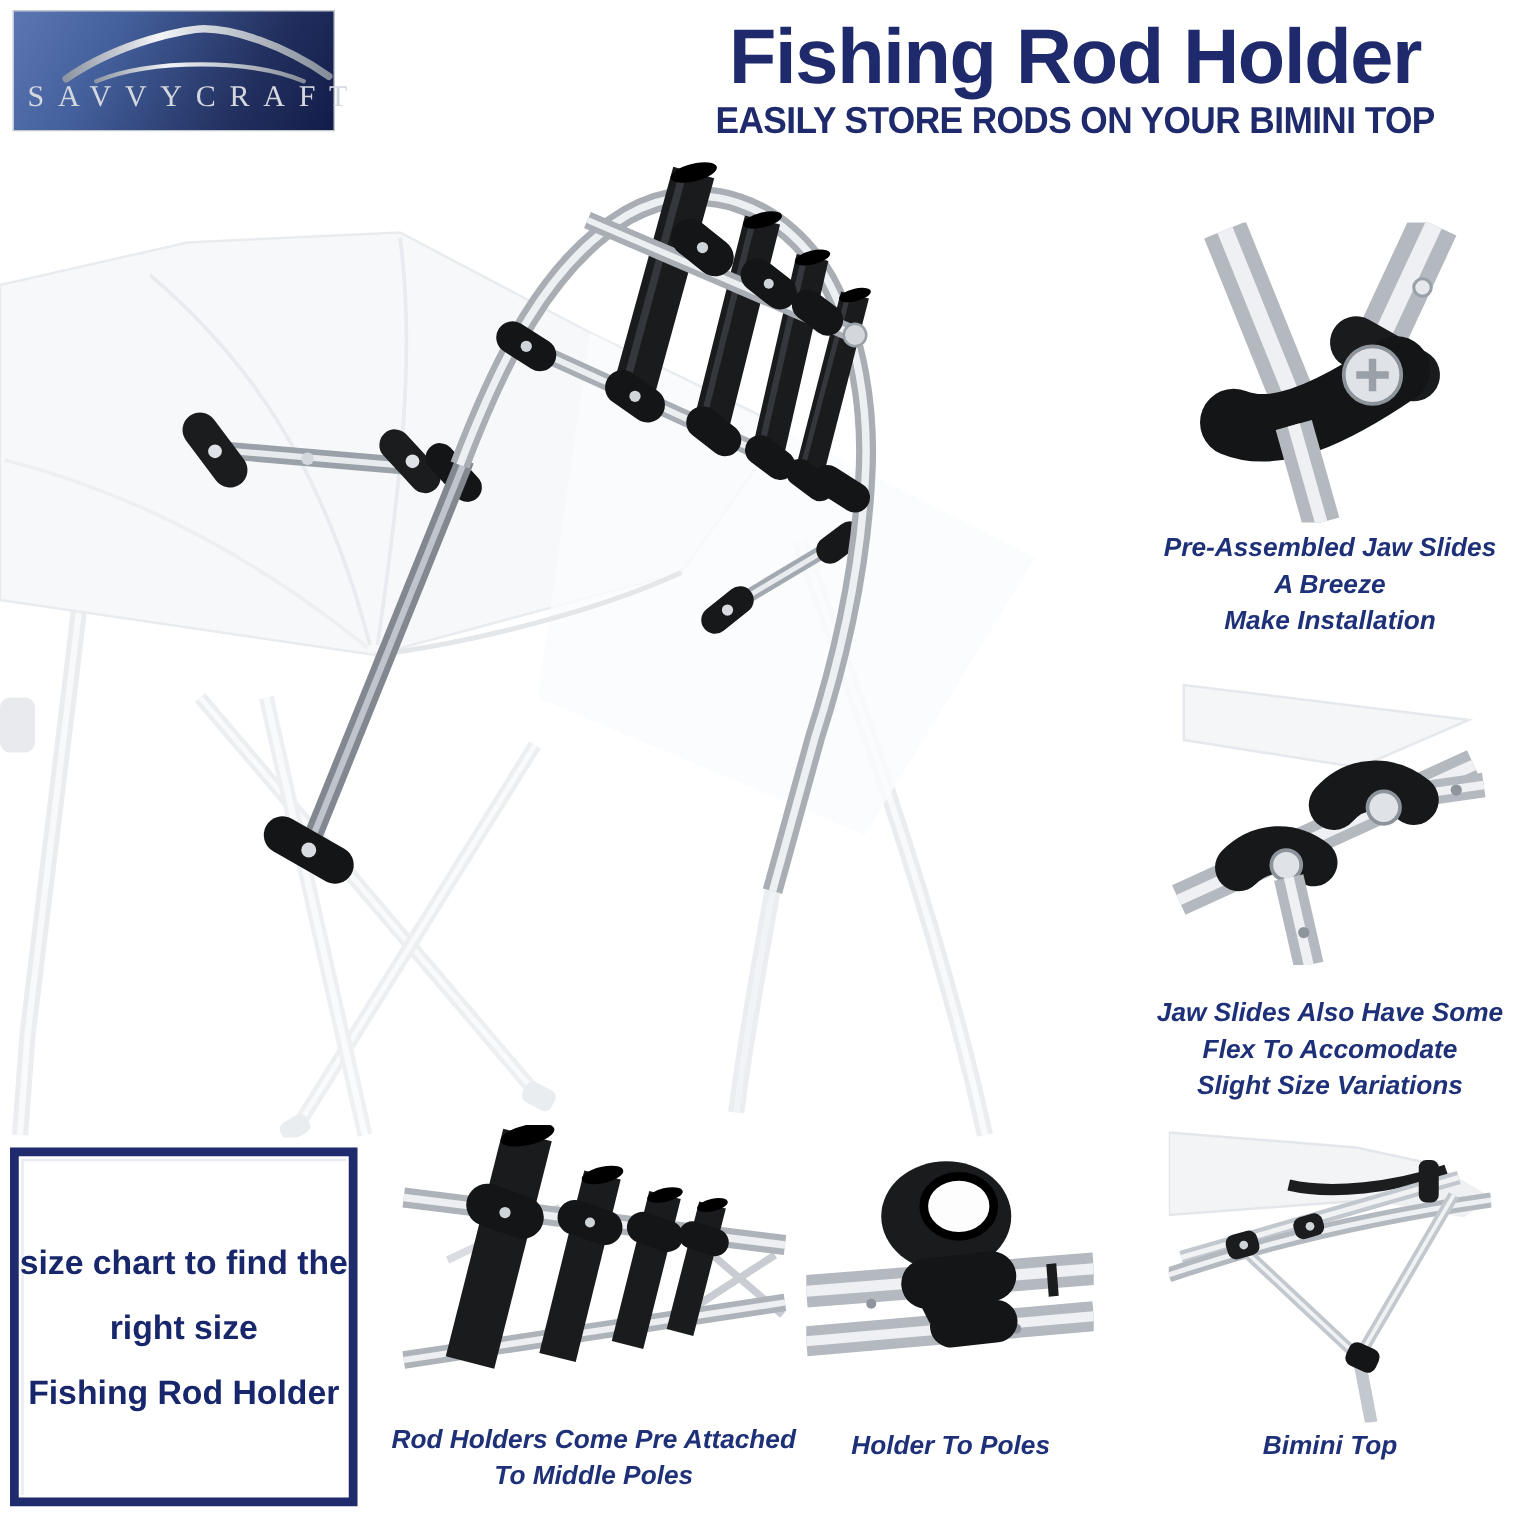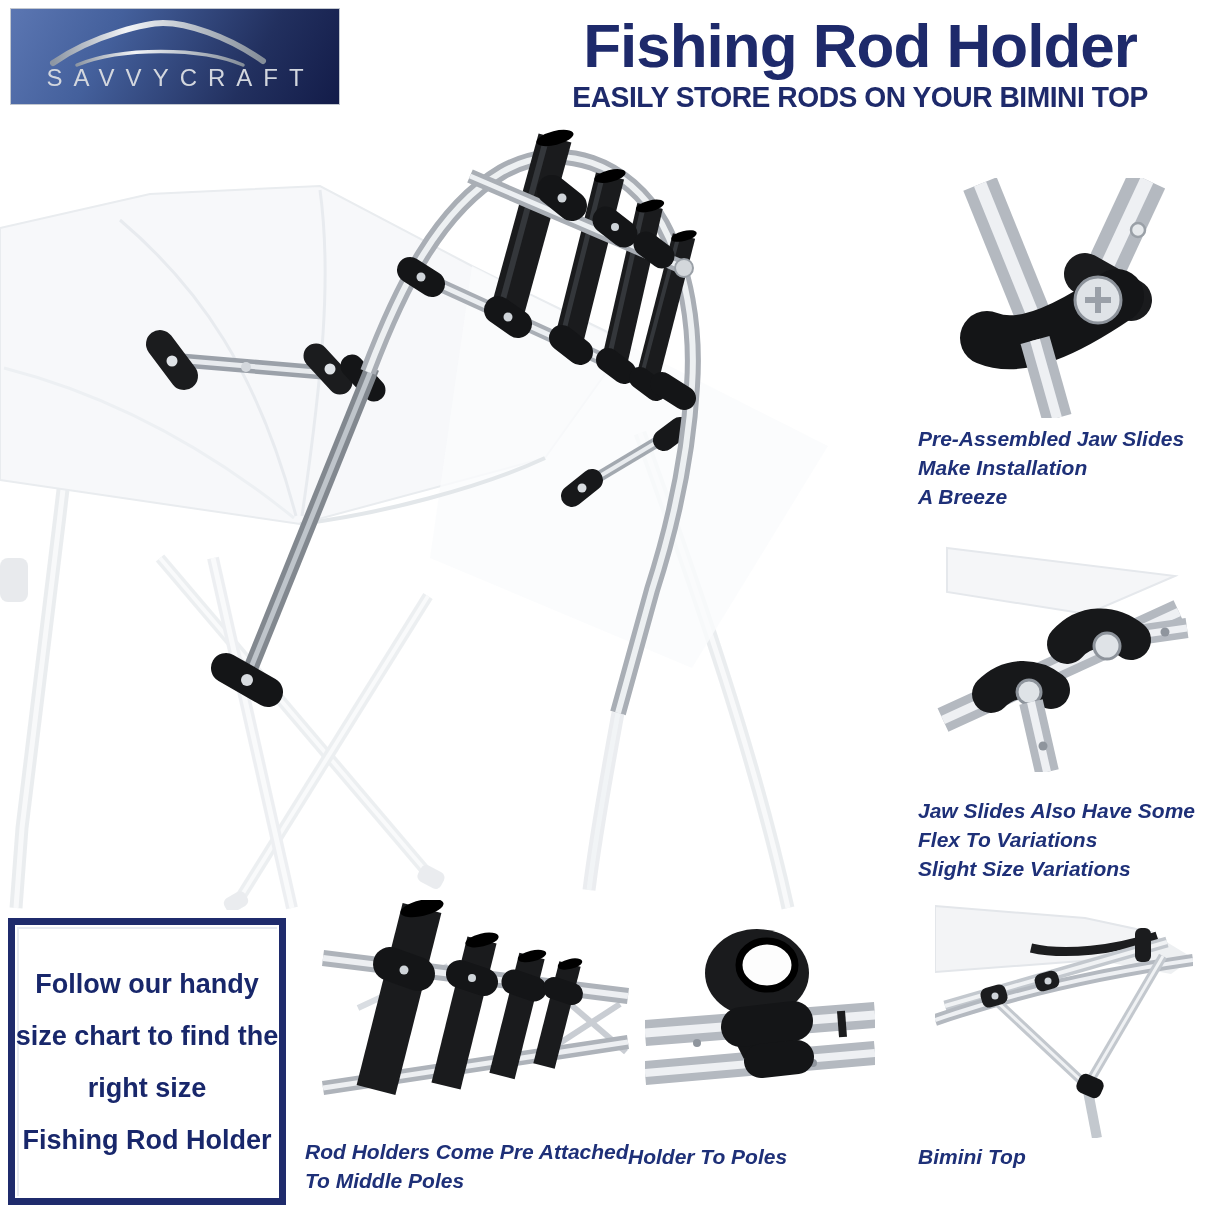--- a/index.html
+++ b/index.html
@@ -5,23 +5,24 @@
   * { margin:0; padding:0; box-sizing:border-box; }
   html,body { background:#ffffff; }
   body {
     width:1214px; height:1214px; position:relative; overflow:hidden;
     font-family:"Liberation Sans", sans-serif;
   }
   .abs { position:absolute; }
 
   
   .logo {
-    left:10px; top:8px; width:330px; height:97px;
+    left:10px; top:8px; width:258px; height:97px;
     background:linear-gradient(118deg,#5b76b2 0%, #44609c 30%, #22305f 72%, #131c49 100%);
     border:1px solid #c2c7cf;
+    font-family:Liberation Serif, serif;
   }
   .logo-arc { position:absolute; left:0; top:2px; }
   .logo-text {
     position:absolute; left:0; right:0; bottom:12px;
     text-align:center; color:#d3d7de; font-size:24px; font-weight:400;
     letter-spacing:11px; padding-left:11px; white-space:nowrap;
   }
 
   
   .header { left:515px; top:12px; width:690px; text-align:center; color:#1e2a6b; }
@@ -30,21 +31,21 @@
     white-space:nowrap;
   }
   .subtitle { margin-top:0; white-space:nowrap; }
   .subtitle > span {
     display:inline-block; transform:scaleX(0.94); transform-origin:center;
     font-size:30px; font-weight:bold; letter-spacing:-0.5px; color:#1e2a6b;
   }
 
   
   .caption {
-    text-align:left; font-style:italic; font-weight:bold;
+    text-align:center; font-style:italic; font-weight:bold;
     color:#1e3078; font-size:21px; line-height:1.38;
   }
   .photo { background:#ffffff; }
 
   
   .size-box {
     left:8px; top:918px; width:278px; height:287px;
     border:7px solid #1f2b6c;
     box-shadow:inset 0 0 0 2px #ffffff, inset 2px 2px 0 2px #e8ebf2;
     display:flex; flex-direction:column; justify-content:center;
@@ -191,42 +192,42 @@
   <circle cx="203" cy="52" r="7" fill="#e6e9ec" stroke="#9aa0a7" stroke-width="2.5"></circle>
   <path d="M150 96 L196 122" stroke="#1a1b1d" stroke-width="42" stroke-linecap="round" fill="none"></path>
   <path d="M52 160 C86 174 132 152 182 118" stroke="#141517" stroke-width="54" stroke-linecap="round" fill="none"></path>
   <circle cx="163" cy="122" r="23" fill="#dfe3e7" stroke="#8d939b" stroke-width="3"></circle>
   <path d="M150 122 L176 122 M163 109 L163 135" stroke="#9aa0a8" stroke-width="6"></path>
   <path d="M100 162 L122 240" stroke="#b4b9c0" stroke-width="30" fill="none"></path>
   <path d="M100 162 L122 240" stroke="#eef0f3" stroke-width="10" fill="none"></path>
 </svg>
 <div class="abs caption" style="left:918px;top:425px;width:292px;">
   <div>Pre-Assembled Jaw Slides</div>
+  <div>A Breeze</div>
   <div>Make Installation</div>
-  <div>A Breeze</div>
 </div>
 
 <svg class="abs photo" style="left:935px;top:540px;" width="258" height="232" viewBox="0 0 258 232">
   <path d="M12 8 L240 36 L152 74 L12 52 Z" fill="#f5f6f8" stroke="#e5e8ec" stroke-width="2"></path>
   <path d="M8 180 L244 72" stroke="#b4b9c0" stroke-width="26" fill="none"></path>
   <path d="M8 180 L244 72" stroke="#eef0f3" stroke-width="9" fill="none"></path>
   <path d="M196 96 L252 88" stroke="#b4b9c0" stroke-width="20" fill="none"></path>
   <path d="M196 96 L252 88" stroke="#eef0f3" stroke-width="7" fill="none"></path>
   <circle cx="230" cy="92" r="4.5" fill="#8f959d"></circle>
   <path d="M132 104 C150 84 176 84 196 100" stroke="#17181a" stroke-width="40" stroke-linecap="round" fill="none"></path>
   <circle cx="172" cy="106" r="13" fill="#dfe3e7" stroke="#8d939b" stroke-width="3"></circle>
   <path d="M56 154 C74 136 98 136 116 150" stroke="#17181a" stroke-width="38" stroke-linecap="round" fill="none"></path>
   <circle cx="94" cy="152" r="12" fill="#dfe3e7" stroke="#8d939b" stroke-width="3"></circle>
   <path d="M96 162 L112 232" stroke="#b4b9c0" stroke-width="24" fill="none"></path>
   <path d="M96 162 L112 232" stroke="#eef0f3" stroke-width="8" fill="none"></path>
   <circle cx="108" cy="206" r="4.5" fill="#8f959d"></circle>
 </svg>
 <div class="abs caption" style="left:918px;top:797px;width:292px;">
   <div>Jaw Slides Also Have Some</div>
-  <div>Flex To Variations</div>
+  <div>Flex To Accomodate</div>
   <div>Slight Size Variations</div>
 </div>
 
 <svg class="abs photo" style="left:935px;top:898px;" width="258" height="240" viewBox="0 0 258 240">
   <path d="M0 8 L150 20 L215 34 L160 62 L0 74 Z" fill="#f3f4f6" stroke="#e3e6ea" stroke-width="2"></path>
   <path d="M215 34 L258 60 L236 76 L160 62 Z" fill="#eef0f2"></path>
   <path d="M96 50 C130 58 180 52 222 38" stroke="#1c1d1f" stroke-width="9" fill="none"></path>
   <path d="M10 108 L232 44" stroke="#c3c8ce" stroke-width="11" fill="none"></path>
   <path d="M10 108 L232 44" stroke="#f0f2f4" stroke-width="4" fill="none"></path>
   <path d="M0 122 C70 98 160 76 258 62" stroke="#b4b9c0" stroke-width="12" fill="none"></path>
@@ -292,17 +293,16 @@
   <ellipse cx="122" cy="50" rx="28" ry="24" fill="#fdfdfd"></ellipse>
   <ellipse cx="122" cy="50" rx="28" ry="24" fill="none" stroke="#000" stroke-width="7"></ellipse>
   <path d="M96 112 L148 106" stroke="#141517" stroke-width="40" stroke-linecap="round" fill="none"></path>
   <path d="M116 146 L152 142" stroke="#141517" stroke-width="34" stroke-linecap="round" fill="none"></path>
 </svg>
 <div class="abs caption" style="left:628px;top:1143px;width:265px;">
   <div>Holder To Poles</div>
 </div>
 
 <div class="abs size-box">
-  <div>Follow our handy</div>
   <div>size chart to find the</div>
   <div>right size</div>
   <div>Fishing Rod Holder</div>
 </div>
 
 </body></html>

